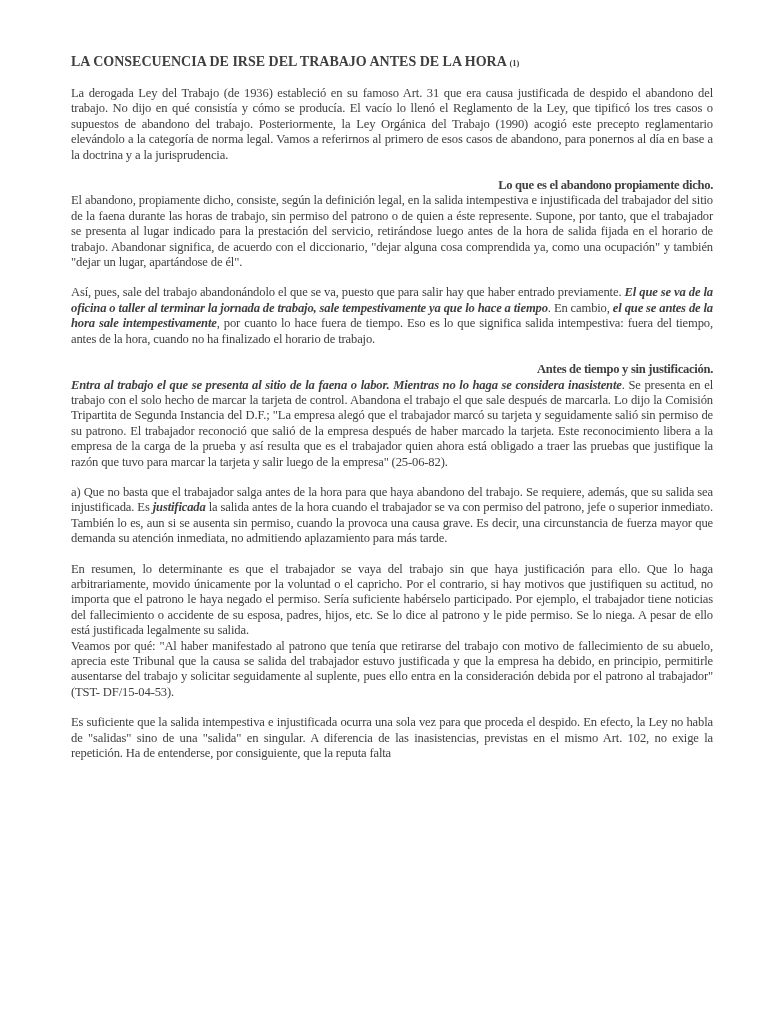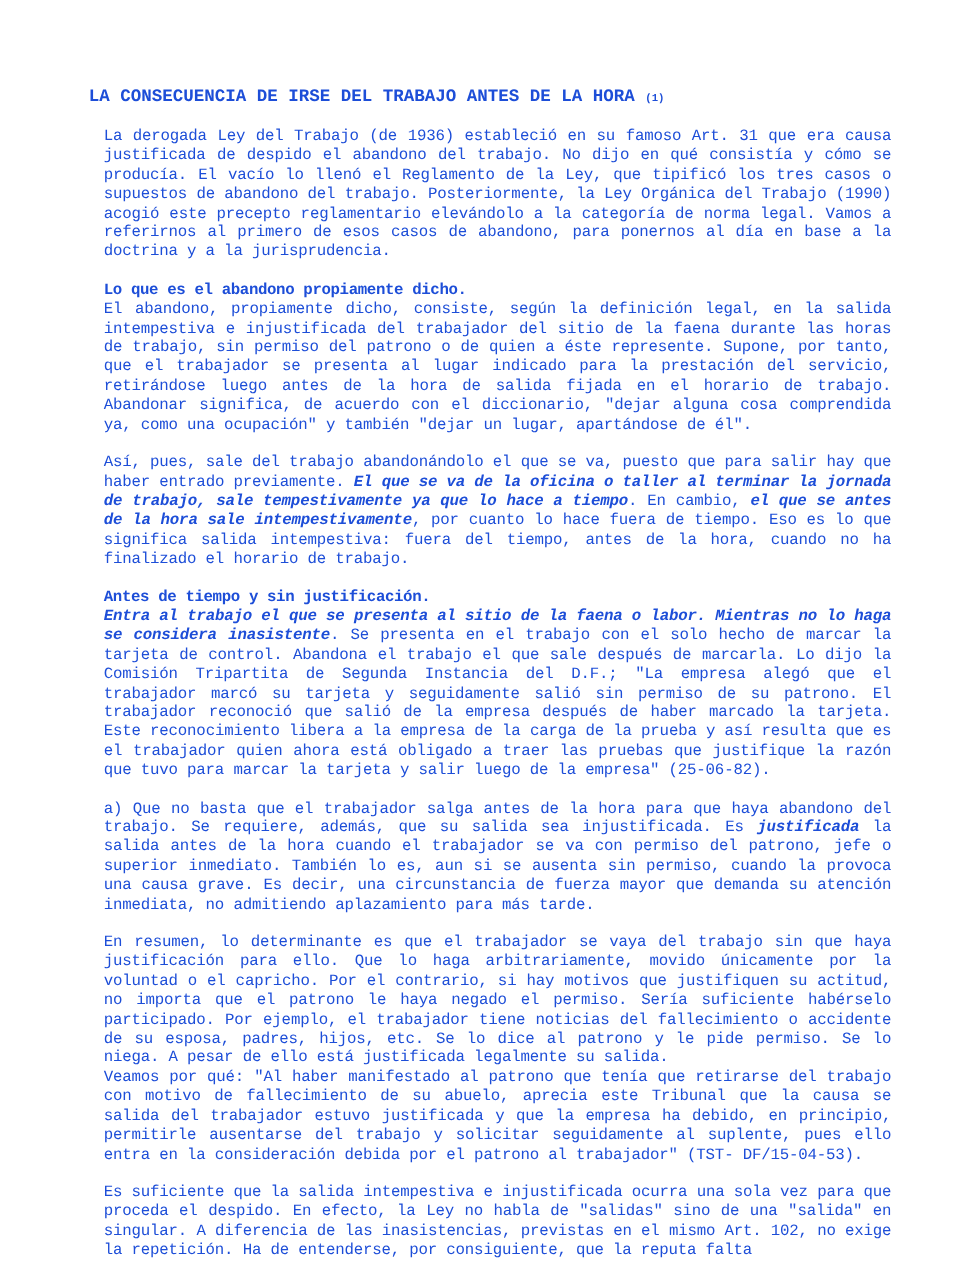--- a/index.html
+++ b/index.html
@@ -1,30 +1,30 @@
 <!DOCTYPE html>
 <html><head>
 <meta charset="utf-8">
 <style>
   html, body { margin: 0; padding: 0; background: #ffffff; }
   body { width: 768px; height: 1024px; overflow: hidden; position: relative; }
   .page {
-    position: absolute; left: 71px; top: 70px; width: 642px;
-    font-family: Liberation Mono, monospace;
-    color: #1d4ed8;
+    position: absolute; left: 71px; top: 54px; width: 642px;
+    font-family: Liberation Serif, serif;
+    color: #404040;
     font-size: 12.6px;
     line-height: 15.4px;
     text-align: justify;
     letter-spacing: -0.15px;
   }
   .title { font-weight: bold; font-size: 14px; line-height: 16px; text-align: left; letter-spacing: 0; }
   .title .ref { font-size: 8.5px; font-weight: bold; }
-  p { margin: 0 0 15px 12px; }
+  p { margin: 0 0 15px 0; }
   .title-block { margin-bottom: 15px; }
-  .h { font-weight: bold; display: block; text-align: left; letter-spacing: -0.3px; }
+  .h { font-weight: bold; display: block; text-align: right; letter-spacing: -0.3px; }
   .bi { font-weight: bold; font-style: italic; }
   .nb { margin-bottom: 0; }
 </style>
 </head>
 <body>
 
 <div class="page">
   <div class="title-block">
     <div class="title"><span>LA CONSECUENCIA DE IRSE DEL TRABAJO ANTES DE LA HORA</span> <span class="ref">(1)</span></div>
   </div>

